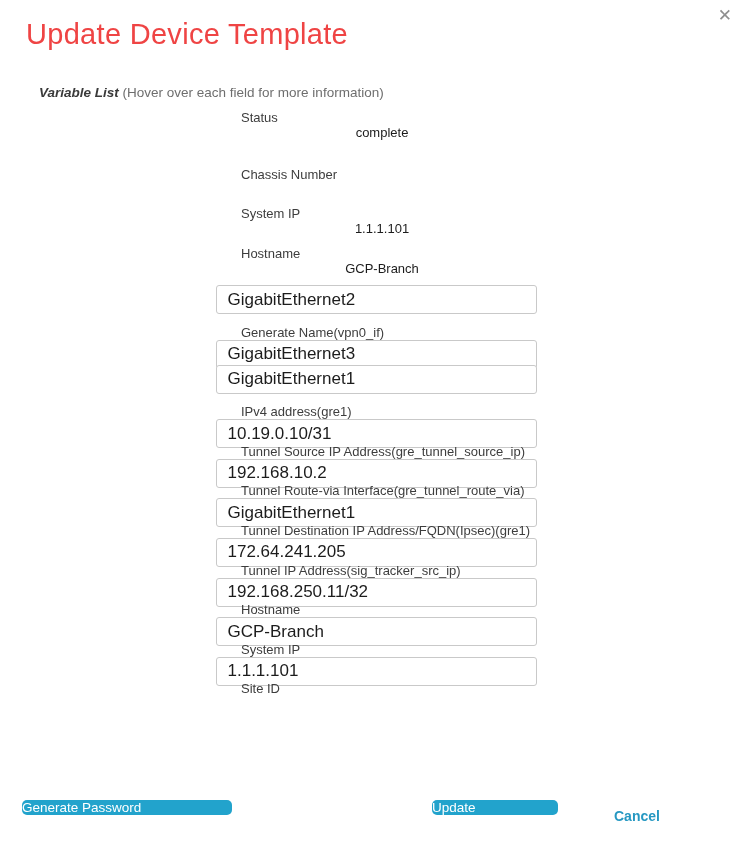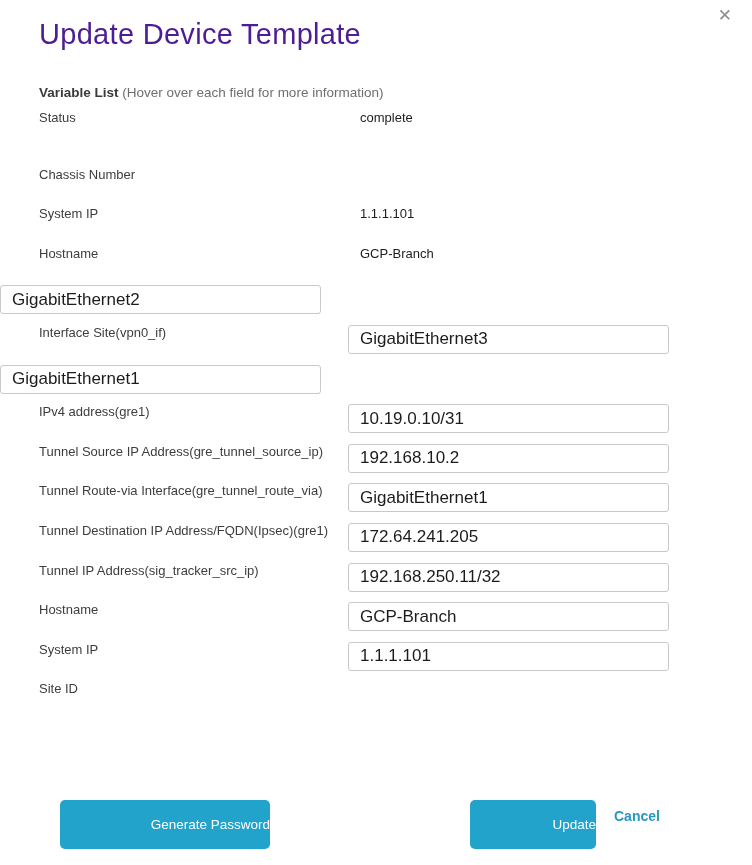--- a/index.html
+++ b/index.html
@@ -2,41 +2,41 @@
 <html><head>
 <meta charset="utf-8">
 <style>
   * { margin:0; padding:0; box-sizing:border-box; }
   html,body { width:752px; height:865px; background:#ffffff; overflow:hidden;
               font-family:"Liberation Sans", sans-serif; position:relative; color:#1c1c1c; }
 
   .close-btn { position:absolute; top:3px; right:17px; font-size:17px; line-height:20px;
                color:#8f8f8f; cursor:pointer; font-weight:300; padding:3px; }
 
-  .dialog-title { margin:18px 0 0 39px; font-size:29px; font-weight:300; color:#4c1d95;
+  .dialog-title { margin:18px 0 0 26px; font-size:29px; font-weight:300; color:#ef4444;
                   letter-spacing:0.3px; }
 
   .section-head { margin:34px 0 0 39px; font-size:13.5px; }
-  .section-head .head-bold { font-weight:bold; color:#3a3a3a; }
+  .section-head .head-bold { font-weight:bold; color:#3a3a3a;font-style:italic; }
   .section-head .head-note { color:#6e6e6e; font-weight:normal; }
 
   .rows { margin-top:10px; }
-  .row { display:flex; align-items:flex-start; height:39.6px; }
+  .row { display:flex; align-items:center; height:39.6px;flex-direction:column; }
   .row-label { margin-left:39px; width:309px; overflow:hidden; white-space:nowrap;
                font-size:13px; color:#3d3d3d; flex:none; }
   .row-static-value { padding-left:12px; font-size:13px; color:#1c1c1c; }
   .row-input { width:321px; height:29px; border:1px solid #c9c9c9; border-radius:3px;
                padding:0 11px; font-size:17px; color:#1c1c1c; background:#ffffff; outline:none;
                font-family:"Liberation Sans", sans-serif; flex:none; }
   .spacer { width:100%; }
 
   .footer { position:absolute; top:800px; left:0; width:752px; height:33px; }
-  .btn { position:absolute; height:49px; border:none; border-radius:5px; background:#22a3cc;
+  .btn { position:absolute; height:15px; border:none; border-radius:5px; background:#22a3cc;
          color:#ffffff; font-size:13.5px; font-family:"Liberation Sans", sans-serif;
-         cursor:pointer; text-align:right;margin-left:38px; }
+         cursor:pointer; text-align:left; }
   .btn-generate { left:22px; width:210px; }
   .btn-update { left:432px; width:126px; }
   .cancel-link { position:absolute; left:614px; top:8px; font-size:14px; color:#2698c2;
                  cursor:pointer;font-weight:bold; }
 </style>
 </head>
 <body>
 
 <div class="close-btn">✕</div>
 
@@ -66,21 +66,21 @@
   <div class="row">
     <div class="row-label">Hostname</div>
     <div class="row-static-value">GCP-Branch</div>
   </div>
 
   <div class="row">
     <input class="row-input" type="text" value="GigabitEthernet2" style="">
   </div>
 
   <div class="row">
-    <div class="row-label">Interface Site(vpn0_if)</div>
+    <div class="row-label">Generate Name(vpn0_if)</div>
     <input class="row-input" type="text" value="GigabitEthernet3" style="">
   </div>
 
   <div class="row">
     <input class="row-input" type="text" value="GigabitEthernet1" style="">
   </div>
 
   <div class="row">
     <div class="row-label">IPv4 address(gre1)</div>
     <input class="row-input" type="text" value="10.19.0.10/31" style="">

